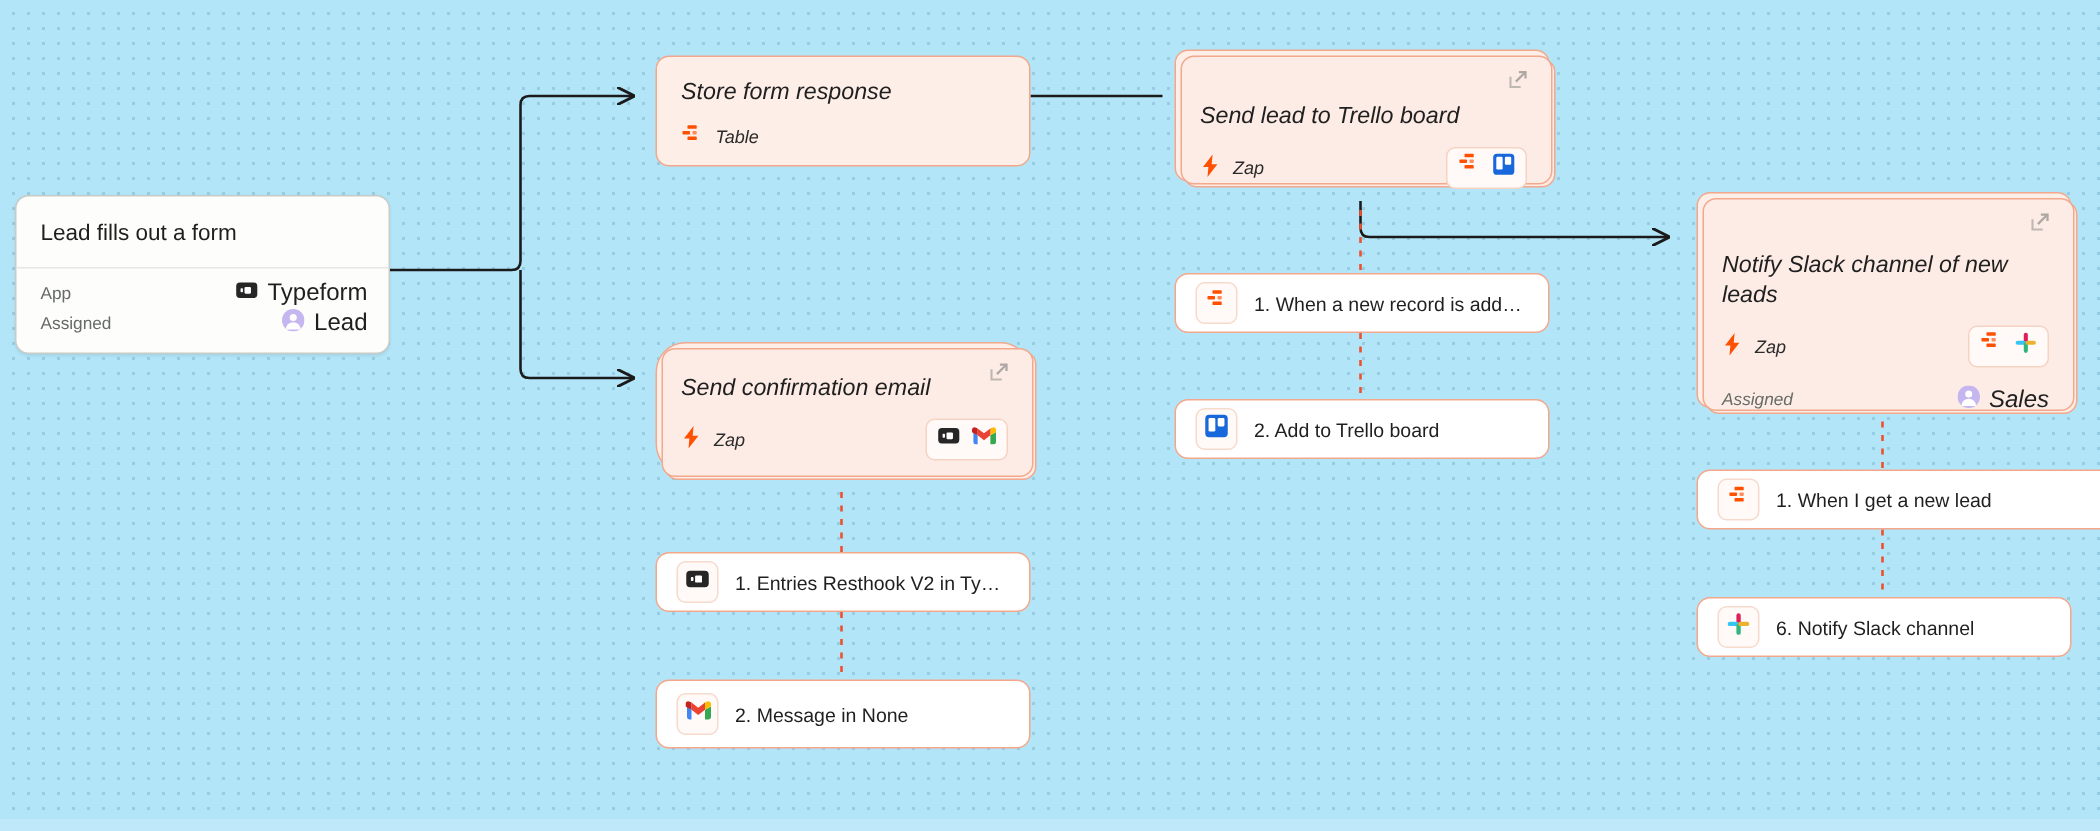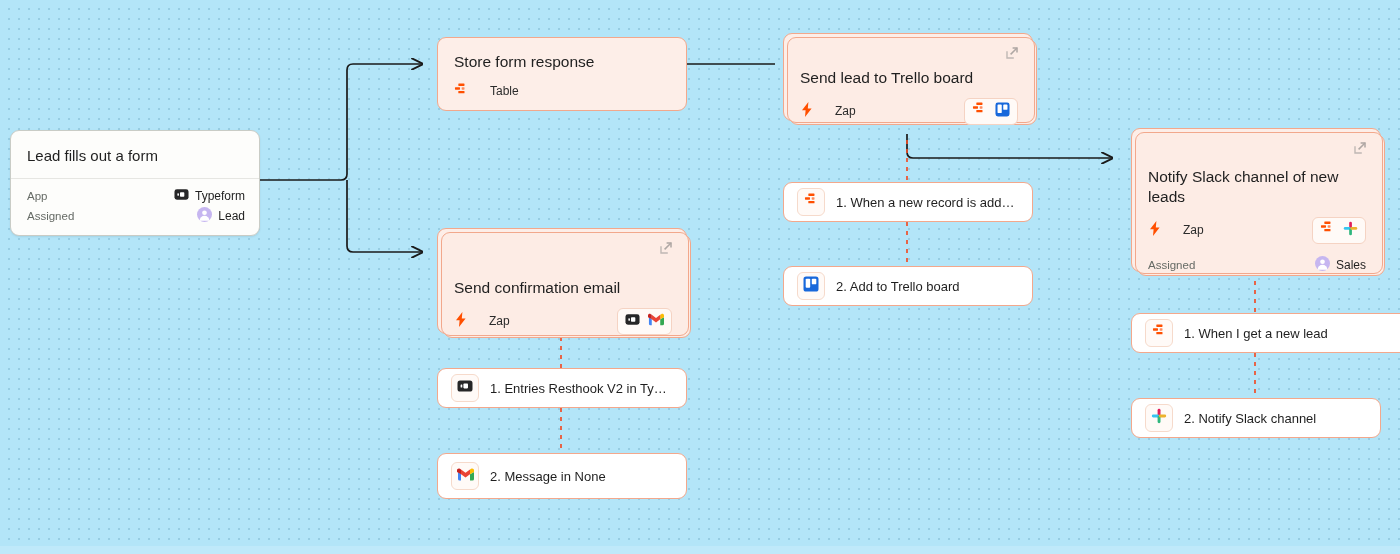--- a/index.html
+++ b/index.html
@@ -86,45 +86,46 @@
     justify-content: space-between;
     height: 20px;
     font-size: 11.5px;
   }
   .meta-key { color: #666b66; }
   .meta-val {
     display: flex;
     align-items: center;
     gap: 6px;
     color: #1f1f1f;
-    font-size: 12px;
+    font-size: 16px;
   }
 
   
   .card.zap {
     background: #fdeee8;
     border: 1px solid #f2a88c;
     z-index: 2;
+    font-style: italic;
   }
   .zap .zap-title {
     padding: 0 40px 0 16px;
     font-size: 15.5px;
     color: #1f1f1f;
     line-height: 1.28;
   }
   .zap .zap-foot {
     display: flex;
     align-items: center;
     justify-content: space-between;
     padding: 0 14px 0 16px;
   }
   .zap-app {
     display: flex;
     align-items: center;
-    gap: 21px;
+    gap: 8px;
     font-size: 12px;
     color: #2b2b2b;
   }
   .icon-pill {
     display: inline-flex;
     align-items: center;
     gap: 8px;
     background: #fffaf7;
     border: 1px solid #f5d3c3;
     border-radius: 6px;
@@ -312,21 +313,21 @@
         <svg width="16" height="16" viewBox="0 0 16 16">
           <rect x="0.5" y="0.5" width="15" height="15" rx="2.6" fill="#1868db"></rect>
           <rect x="2.7" y="2.7" width="4.5" height="9" rx="0.9" fill="#fff"></rect>
           <rect x="8.8" y="2.7" width="4.5" height="5.6" rx="0.9" fill="#fff"></rect>
         </svg>
       </span>
     </span>
     <span class="step-label">2. Add to Trello board</span>
   </div>
 
-  <div class="card zap stacked" style="left:437px; top:228px; width:250px; height:106px; padding-top:49px;">
+  <div class="card zap stacked" style="left:437px; top:228px; width:250px; height:88px; padding-top:20px;border-radius:20px;">
     <span class="ext-link">
       <svg width="16" height="16" viewBox="0 0 16 16">
         <path d="M3 6.2v6.8h6.8" fill="none" stroke="#8d8d8d" stroke-width="1.4"></path>
         <path d="M6.6 9.4 13 3" fill="none" stroke="#6f6f6f" stroke-width="1.5"></path>
         <path d="M8.6 3H13v4.4" fill="none" stroke="#6f6f6f" stroke-width="1.5"></path>
       </svg>
     </span>
     <div class="zap-title">Send confirmation email</div>
     <div class="zap-foot" style="margin-top:10px;">
       <span class="zap-app">
@@ -456,17 +457,17 @@
     <span class="step-icon-box">
       <span class="ic">
         <svg width="16" height="16" viewBox="0 0 16 16">
           <rect x="6.6" y="0.8" width="2.9" height="7.4" rx="1.45" fill="#e01e5a"></rect>
           <rect x="0.8" y="6.5" width="7.4" height="2.9" rx="1.45" fill="#36c5f0"></rect>
           <rect x="6.6" y="7.8" width="2.9" height="7.4" rx="1.45" fill="#2eb67d"></rect>
           <rect x="7.8" y="6.5" width="7.4" height="2.9" rx="1.45" fill="#ecb22e"></rect>
         </svg>
       </span>
     </span>
-    <span class="step-label">2. Notify Slack channel</span>
+    <span class="step-label">6. Notify Slack channel</span>
   </div>
 
   <div id="bottom-strip"></div>
 </div>
 
 </body></html>

